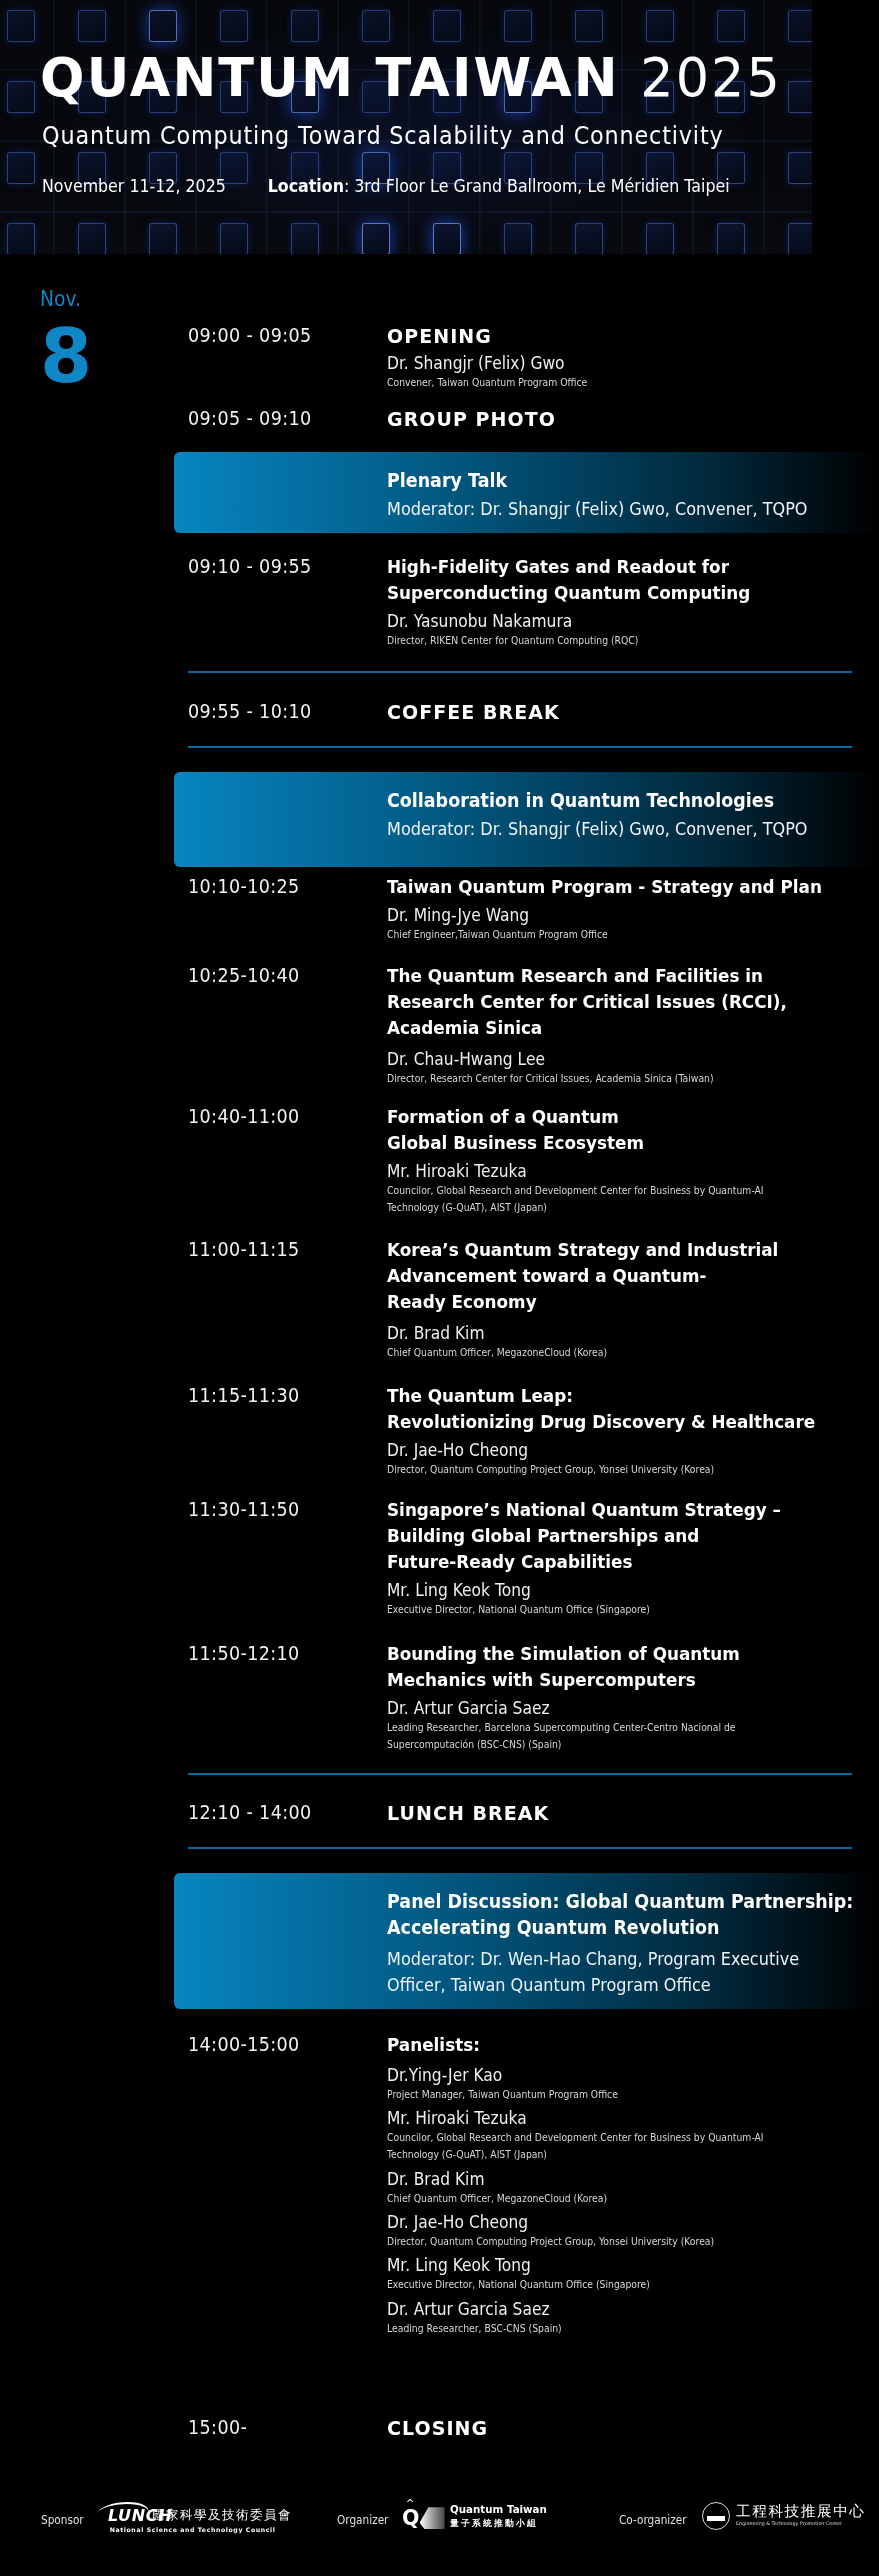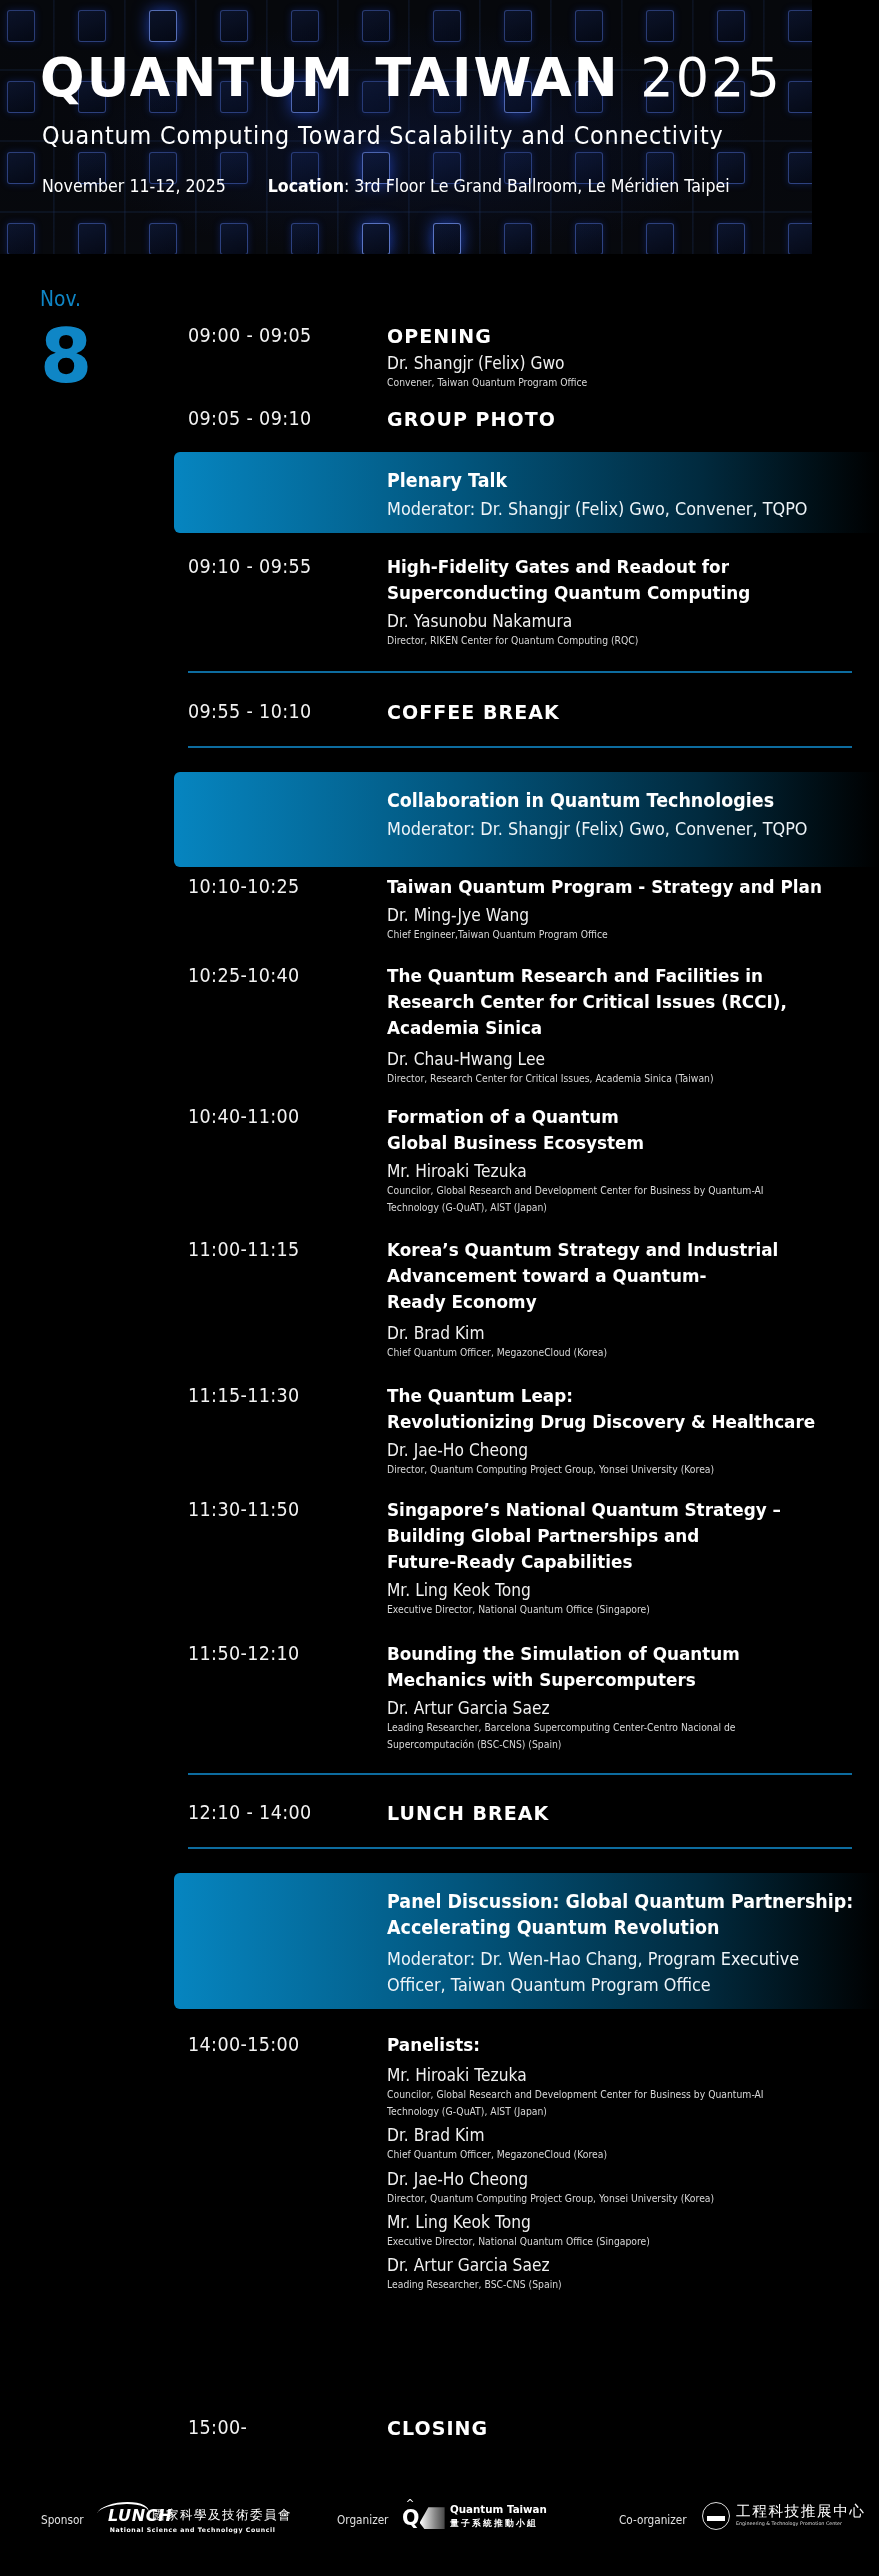--- a/index.html
+++ b/index.html
@@ -619,20 +619,26 @@
         <div>Officer, Taiwan Quantum Program Office</div>
       </div>
     </div>
   </div>
 
   <div class="row" style="top:2032px">
     <div class="time">14:00-15:00</div>
     <div class="content panel-list">
       <div class="talk-title">Panelists:</div>
       <div id="panelists">
+          <div class="panelist">
+            <div class="speaker-name">Dr.Ying-Jer Kao</div>
+            <div class="speaker-aff">
+              <div>Project Manager, Taiwan Quantum Program Office</div>
+            </div>
+          </div>
           <div class="panelist">
             <div class="speaker-name">Mr. Hiroaki Tezuka</div>
             <div class="speaker-aff">
               <div>Councilor, Global Research and Development Center for Business by Quantum-AI</div>
               <div>Technology (G-QuAT), AIST (Japan)</div>
             </div>
           </div>
           <div class="panelist">
             <div class="speaker-name">Dr. Brad Kim</div>
             <div class="speaker-aff">

